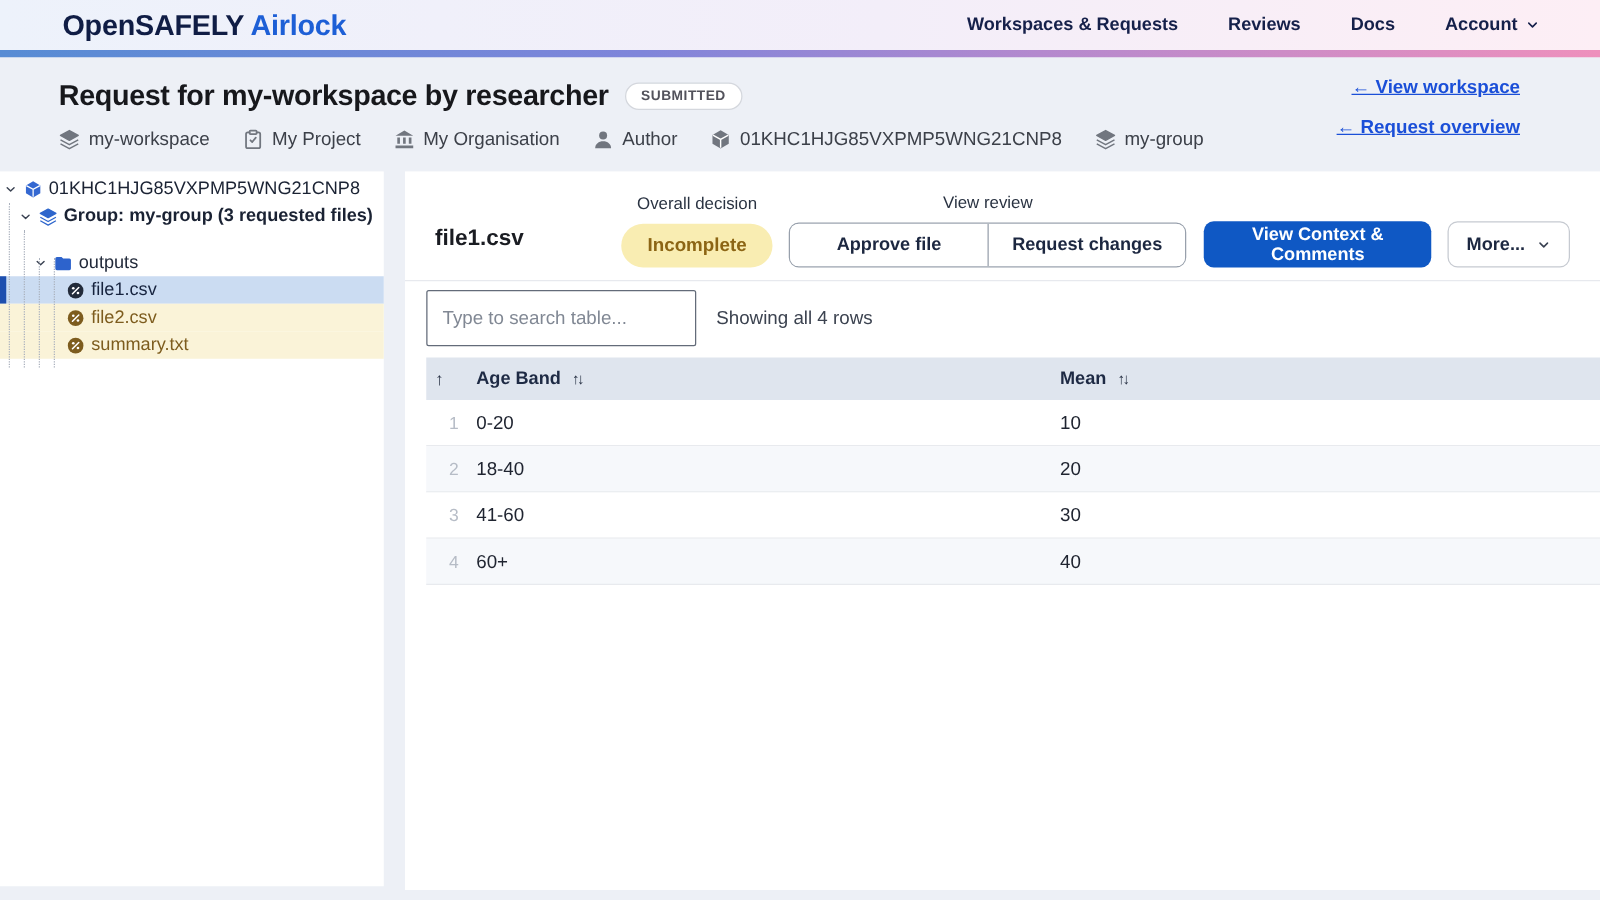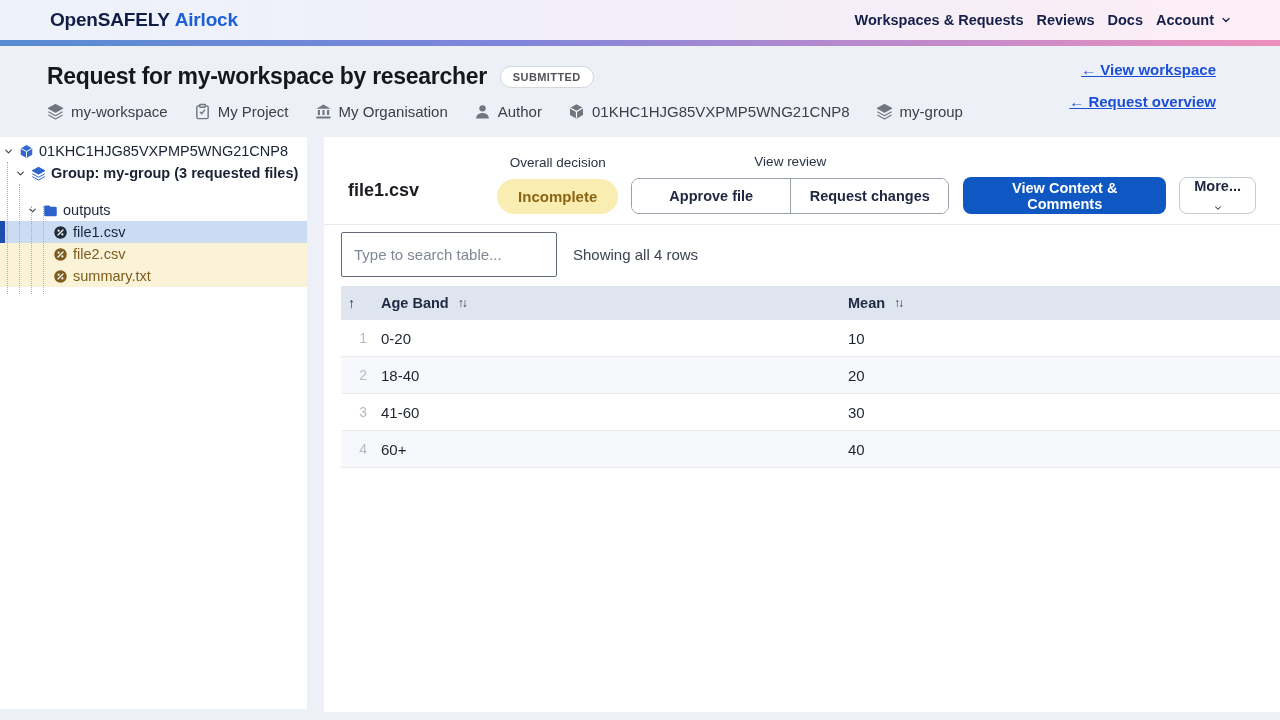--- a/index.html
+++ b/index.html
@@ -3,24 +3,24 @@
 <meta charset="utf-8">
 <style>
   * { box-sizing: border-box; margin: 0; padding: 0; }
   html,body { width:1280px; height:720px; overflow:hidden; }
   body { font-family:"Liberation Sans", sans-serif; background:#edf0f6; color:#1f2430; }
 
   
   .topnav { height:40px; display:flex; align-items:center; justify-content:space-between;
             padding:0 48px 0 50px;
             background:linear-gradient(90deg,#edf2fb 0%,#f3eef9 55%,#fdeef5 100%); }
-  .brand { font-size:19px; font-weight:bold; letter-spacing:-0.2px; cursor:pointer; }
+  .brand { font-size:23px; font-weight:bold; letter-spacing:-0.2px; cursor:pointer; }
   .brand .p1 { color:#101d45; }
   .brand .p2 { color:#1d5fd6; margin-left:5px; }
-  .topnav-items { display:flex; gap:13px; }
+  .topnav-items { display:flex; gap:40px; }
   .topnav-item { font-size:14.5px; font-weight:bold; color:#15204a; display:flex; align-items:center; gap:6px; cursor:pointer; }
   .chev { width:12px; height:12px; display:inline-block; }
   .accent-bar { height:6px;
      background:linear-gradient(90deg,#578cd4 0%,#7f85da 40%,#b489ce 65%,#ee90bc 100%); }
 
   
   .page-header { background:#edf0f6; padding:17px 48px 0 47px; height:91px; position:relative; }
   .title-row { display:flex; align-items:center; gap:13px; }
   .page-title { font-size:23px; font-weight:bold; color:#17181c; letter-spacing:-0.3px; }
   .badge-submitted { border:1px solid #d4d7dd; background:#fff; color:#52525b; font-size:11px;
@@ -73,21 +73,21 @@
      padding:9px 21px; border-radius:999px; }
   .review-col { margin-left:13px; }
   .btn-group { display:flex; border:1px solid #98a0ac; border-radius:8px; overflow:hidden; background:#fff; }
   .btn-seg { width:158px; padding:9px 0; text-align:center; font-size:14.5px; font-weight:bold;
      color:#1c2740; background:#fff; border:none; cursor:pointer; font-family:inherit; }
   .btn-seg + .btn-seg { border-left:1px solid #98a0ac; }
   .btn-primary { margin-left:14px; background:#0f58c4; color:#fff; font-weight:bold; font-size:14.5px;
      height:37px; padding:0 22px; border:none; border-radius:8px; cursor:pointer; font-family:inherit; }
   .btn-more { margin-left:13px; border:1px solid #c6cad1; background:#fff; border-radius:8px; height:37px;
      padding:0 14px; display:flex; gap:9px; align-items:center; font-weight:bold; font-size:14.5px;
-     color:#1c2740; cursor:pointer; font-family:inherit;flex-direction:column; }
+     color:#1c2740; cursor:pointer; font-family:inherit; }
   .btn-more .chev { color:#3a4252; }
 
   .search-row { display:flex; align-items:center; padding:7px 0 0 17px; }
   .search-input { width:216px; height:45px; border:1px solid #636b79; border-radius:2px;
      font-size:15px; padding:0 12px; color:#1f2430; font-family:inherit; background:#fff; }
   .search-input::placeholder { color:#818894; }
   .search-status { margin-left:16px; font-size:15px; color:#3c4350; }
 
   .table { margin:9px 0 0 17px; }
   .t-header { display:flex; background:#dfe5ee; height:34px; align-items:center; font-weight:bold;

